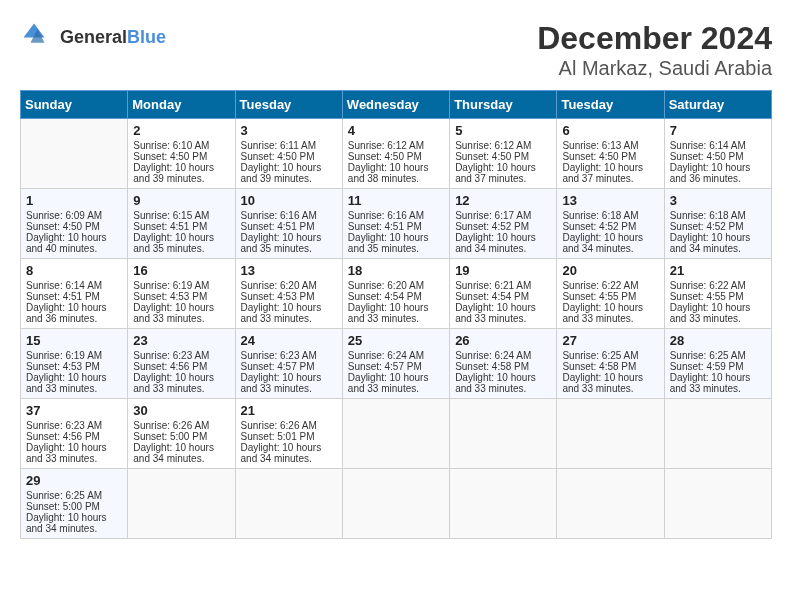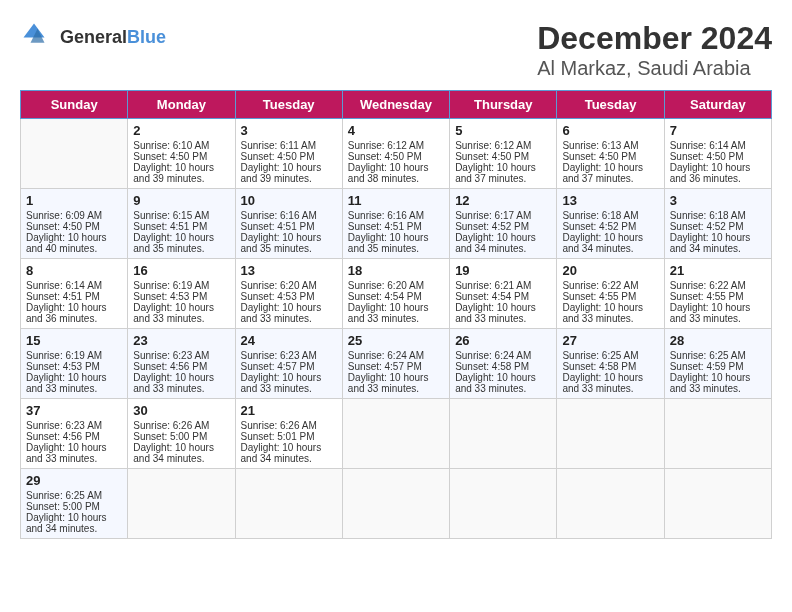--- a/index.html
+++ b/index.html
@@ -29,42 +29,43 @@
     .logo-text-blue {
       font-size: 18px;
       font-weight: bold;
       color: #4a90d9;
     }
     .logo-icon {
       width: 28px;
       height: 28px;
     }
     .title-area {
+      text-align: right;
     }
     .month-title {
       font-size: 32px;
       font-weight: bold;
       color: #333;
     }
     .location-title {
       font-size: 20px;
       color: #555;
     }
     .calendar {
       width: 100%;
       border-collapse: collapse;
       border: 1px solid #ccc;
     }
     .calendar th {
-      background-color: #be185d;
+      background-color: #0369a1;
       color: #fff;
       font-size: 13px;
       font-weight: bold;
       padding: 6px 4px;
-      text-align: center;
+      text-align: left;
       border: 1px solid #5a9ad4;
     }
     .calendar td {
       vertical-align: top;
       padding: 4px 5px;
       font-size: 10px;
       color: #333;
       border: 1px solid #d0d0d0;
       width: 107px;
       min-height: 80px;

